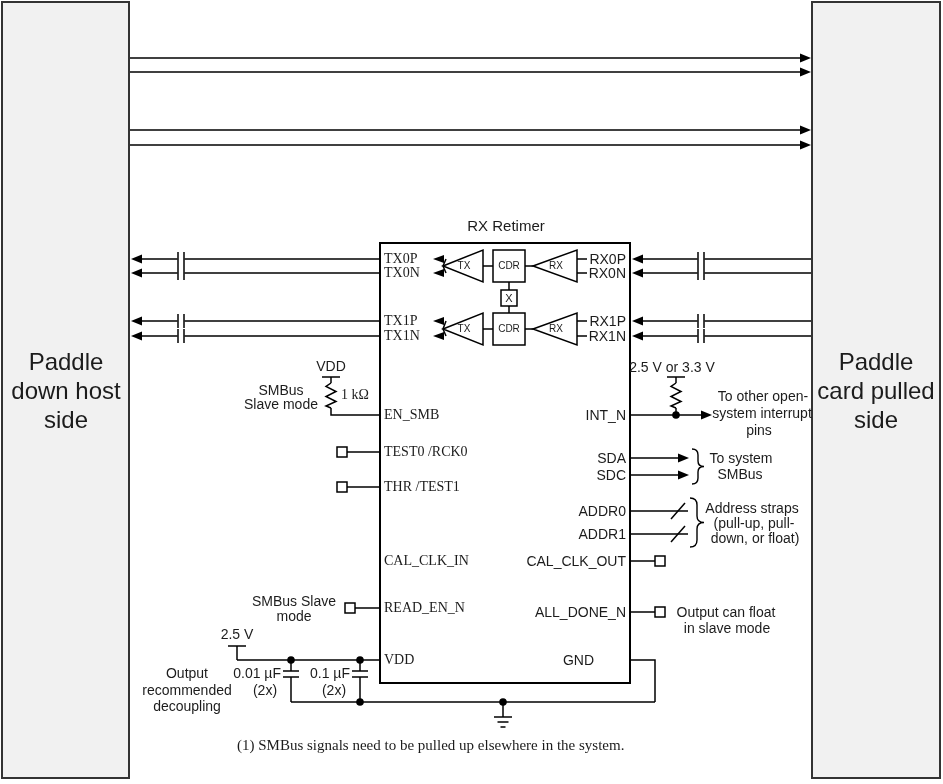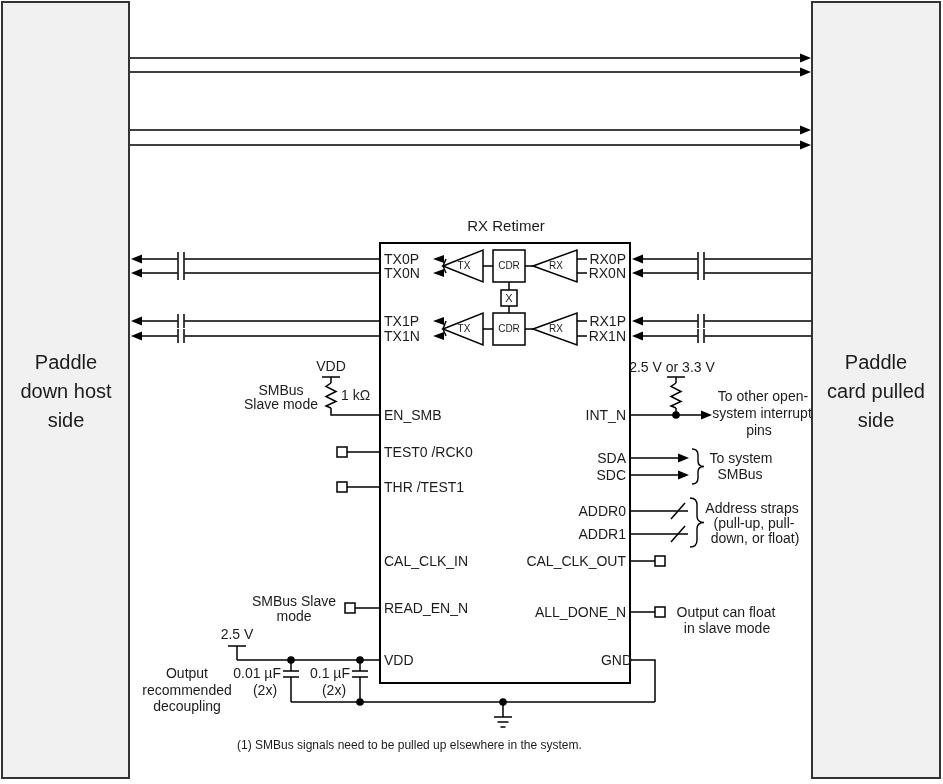--- a/index.html
+++ b/index.html
@@ -9,25 +9,25 @@
   .card.left{left:1px;width:129px;}
   .card.right{left:811px;width:130px;}
   svg.wires{position:absolute;left:0;top:0;}
   svg .w{stroke:#000;stroke-width:1.5;fill:none;}
   svg .ah{fill:#000;stroke:none;}
   svg .blk{fill:#fff;stroke:#000;stroke-width:1.5;}
   svg .term{fill:#fff;stroke:#000;stroke-width:1.5;}
   svg .dot{fill:#000;stroke:none;}
   .t{position:absolute;font-size:14px;color:#1c1c1c;white-space:nowrap;line-height:1;}
   .c{transform:translate(-50%,-50%);}
-  .l{transform:translate(0,-50%);}
+  .l{transform:translate(0,-50%);font-family:Liberation Serif, serif;}
   .r{transform:translate(-100%,-50%);}
   .title{font-size:15px;}
-  .foot{font-size:12px;}
-  .cardlbl{font-size:20px;}
+  .foot{font-size:15px;}
+  .cardlbl{font-size:24px;}
   .small{font-size:10px;}
   .xlbl{font-size:11px;}
 </style>
 </head>
 <body>
 
 <div class="stage">
 
   <div class="card left"></div>
   <div class="card right"></div>
@@ -237,21 +237,21 @@
   <div class="t r" style="left:626px;top:273px">RX0N</div>
   <div class="t r" style="left:626px;top:321px">RX1P</div>
   <div class="t r" style="left:626px;top:336px">RX1N</div>
   <div class="t r" style="left:626px;top:415px">INT_N</div>
   <div class="t r" style="left:626px;top:458px">SDA</div>
   <div class="t r" style="left:626px;top:475px">SDC</div>
   <div class="t r" style="left:626px;top:511px">ADDR0</div>
   <div class="t r" style="left:626px;top:534px">ADDR1</div>
   <div class="t r" style="left:626px;top:561px">CAL_CLK_OUT</div>
   <div class="t r" style="left:626px;top:612px">ALL_DONE_N</div>
-  <div class="t r" style="left:632px;top:660px">GND</div>
+  <div class="t r" style="left:594px;top:660px">GND</div>
 
   <div class="t c small" style="left:464px;top:266px">TX</div>
   <div class="t c small" style="left:509px;top:266px">CDR</div>
   <div class="t c small" style="left:556px;top:266px">RX</div>
   <div class="t c xlbl" style="left:509px;top:298px">X</div>
   <div class="t c small" style="left:464px;top:329px">TX</div>
   <div class="t c small" style="left:509px;top:329px">CDR</div>
   <div class="t c small" style="left:556px;top:329px">RX</div>
 
   <div class="t c" style="left:331px;top:366px">VDD</div>

